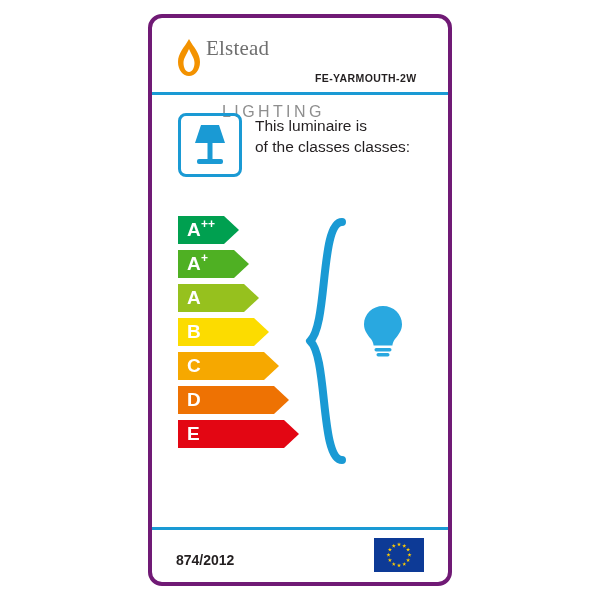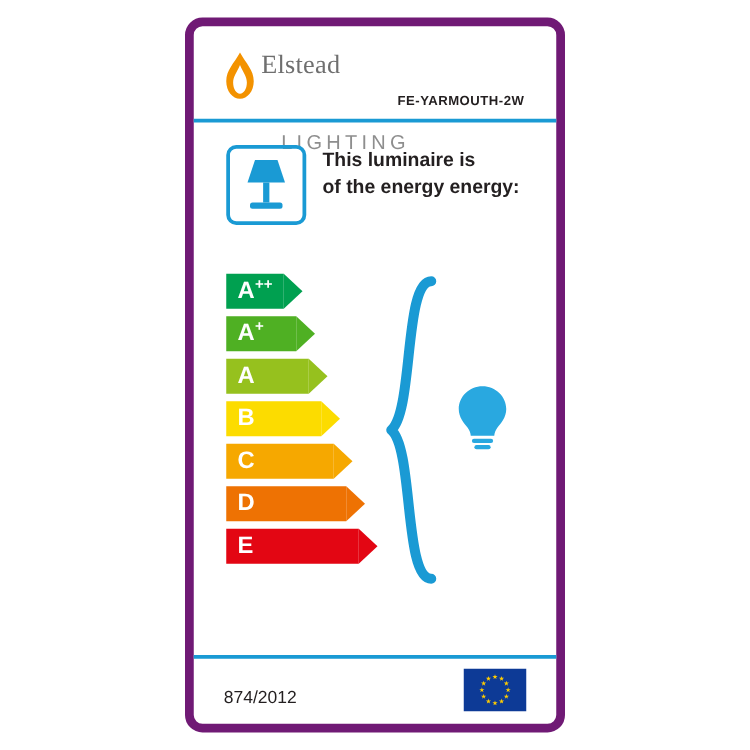--- a/index.html
+++ b/index.html
@@ -12,21 +12,21 @@
     background: #ffffff;
     font-family: "Liberation Sans", sans-serif;
     overflow: hidden;
   }
   .label-card {
     position: absolute;
     left: 148px;
     top: 14px;
     width: 304px;
     height: 572px;
-    border: 7px solid #701a75;
+    border: 4px solid #701a75;
     border-radius: 14px;
     box-sizing: border-box;
     background: #ffffff;
   }
 
   
   .header {
     position: absolute;
     left: 0;
     top: 0;
@@ -84,21 +84,20 @@
     background: #1a9ad4;
   }
 
   
   .compat {
     position: absolute;
     left: 0;
     top: 77px;
     width: 100%;
     height: 118px;
-    font-weight: bold;
   }
   .lamp-box {
     position: absolute;
     left: 26px;
     top: 18px;
     width: 64px;
     height: 64px;
     border: 3px solid #1a9ad4;
     border-radius: 8px;
     box-sizing: border-box;
@@ -181,21 +180,21 @@
     bottom: 52px;
     width: 100%;
     height: 3px;
     background: #1a9ad4;
   }
   .reg-code {
     position: absolute;
     left: 24px;
     bottom: 14px;
     font-size: 14px;
-    font-weight: normal;
+    font-weight: bold;
     color: #231f20;
   }
   .eu-flag {
     position: absolute;
     right: 24px;
     bottom: 10px;
     width: 50px;
     height: 34px;
     background: #0d3a96;
   }
@@ -221,21 +220,21 @@
   <div class="compat">
     <div class="lamp-box">
       <svg width="58" height="58" viewBox="0 0 58 58">
         <path d="M20 9 L38 9 L44 27 L14 27 Z" fill="#1a9ad4"></path>
         <rect x="26.5" y="27" width="5" height="16" fill="#1a9ad4"></rect>
         <rect x="16" y="43" width="26" height="5" rx="2" fill="#1a9ad4"></rect>
       </svg>
     </div>
     <div class="compat-text">
       <div>This luminaire is</div>
-      <div>of the energy energy:</div>
+      <div>of the classes classes:</div>
     </div>
   </div>
 
   <div class="classes">
       <div class="arrow">
         <div class="body" style="width: 46px; background: rgb(0, 160, 80);"></div>
         <div class="tip" style="left: 46px; border-left: 15px solid rgb(0, 160, 80);"></div>
         <div class="lbl">A</div>
         <div class="sup" style="left: 23px;">++</div>
       </div>

